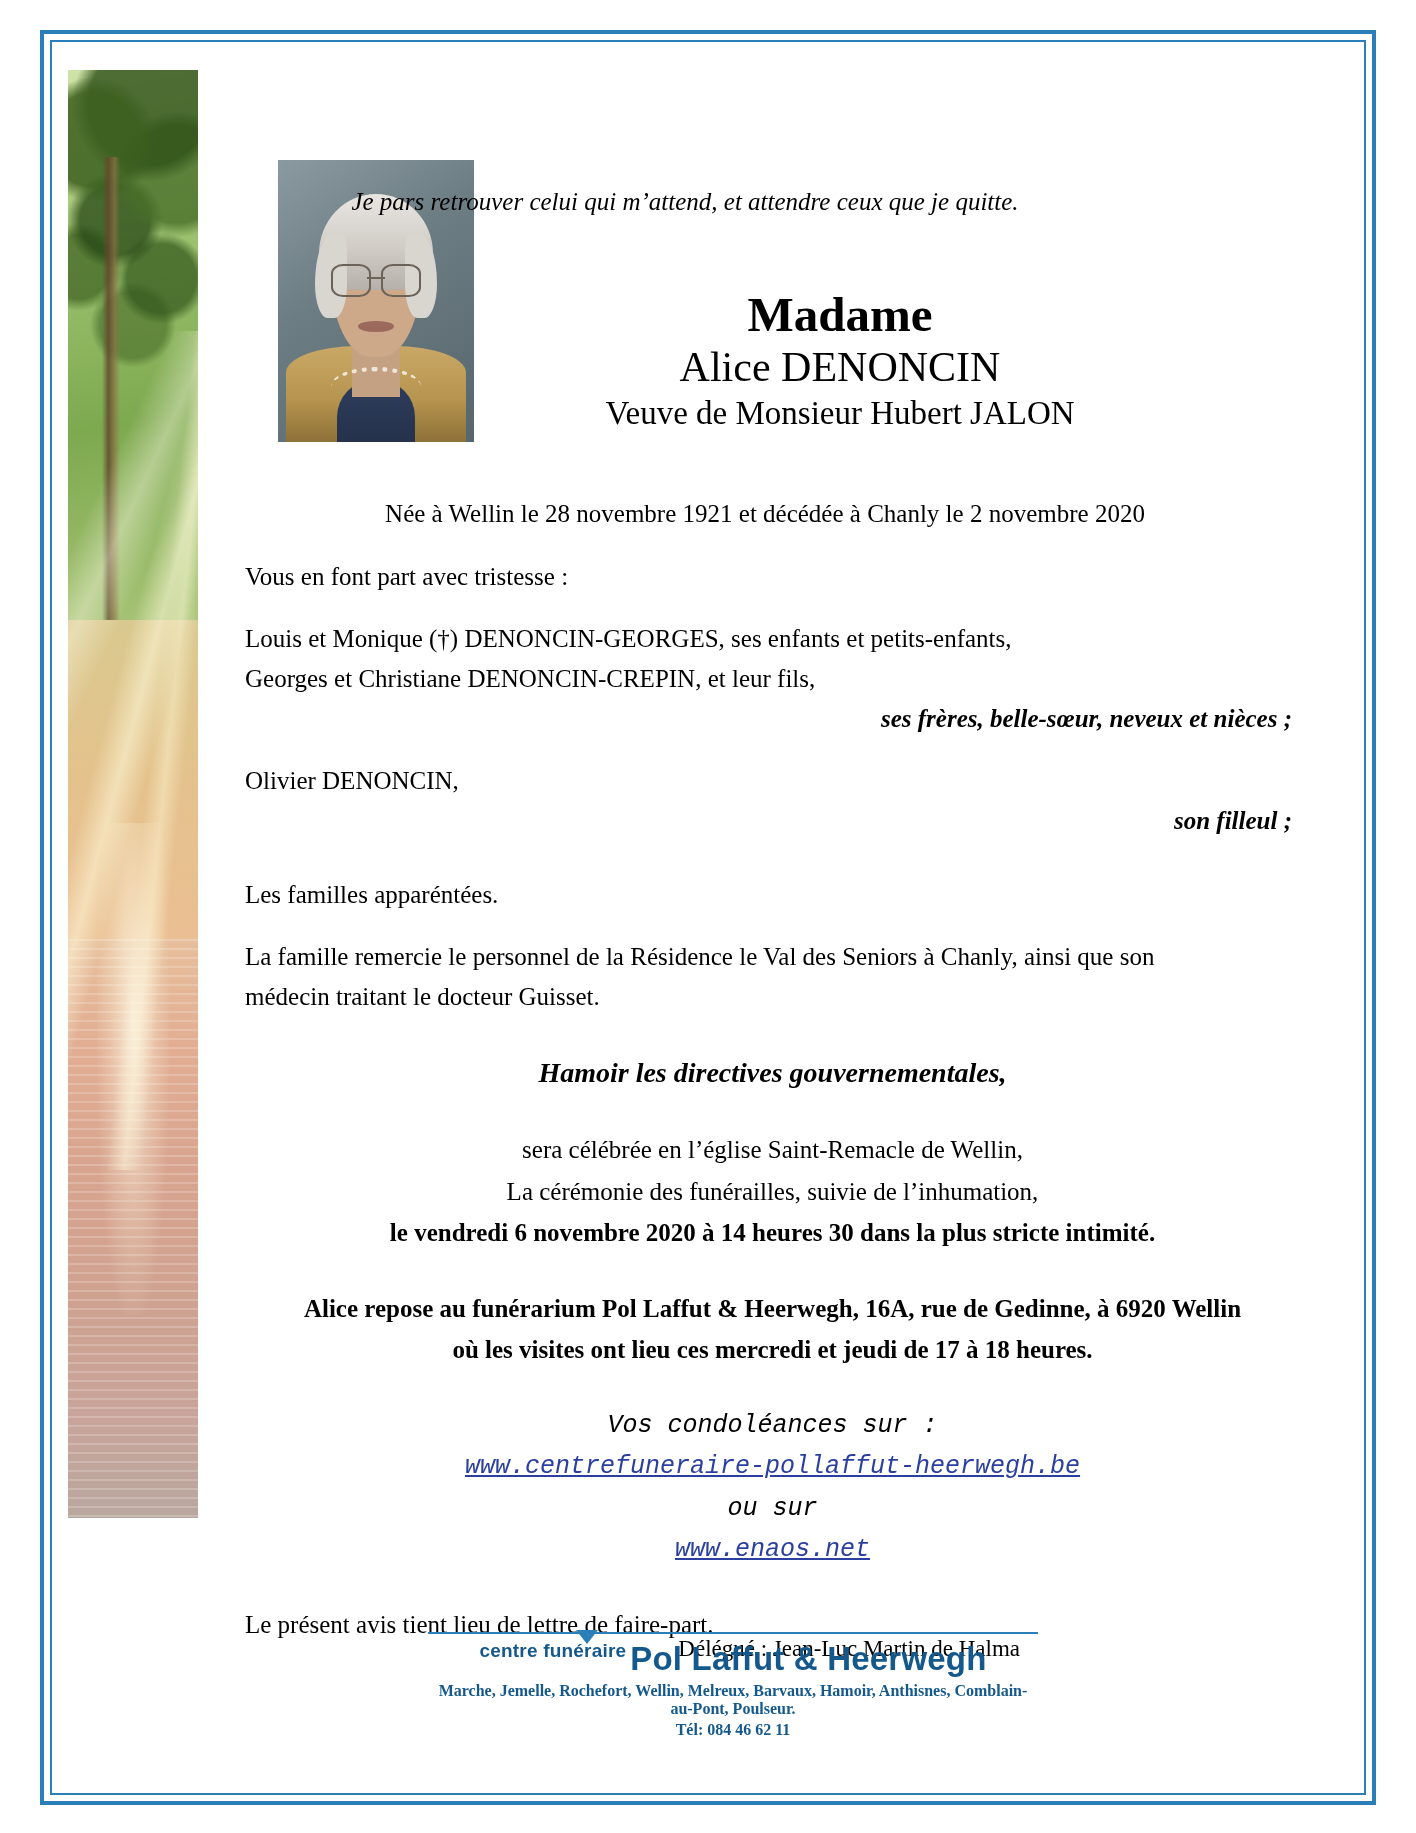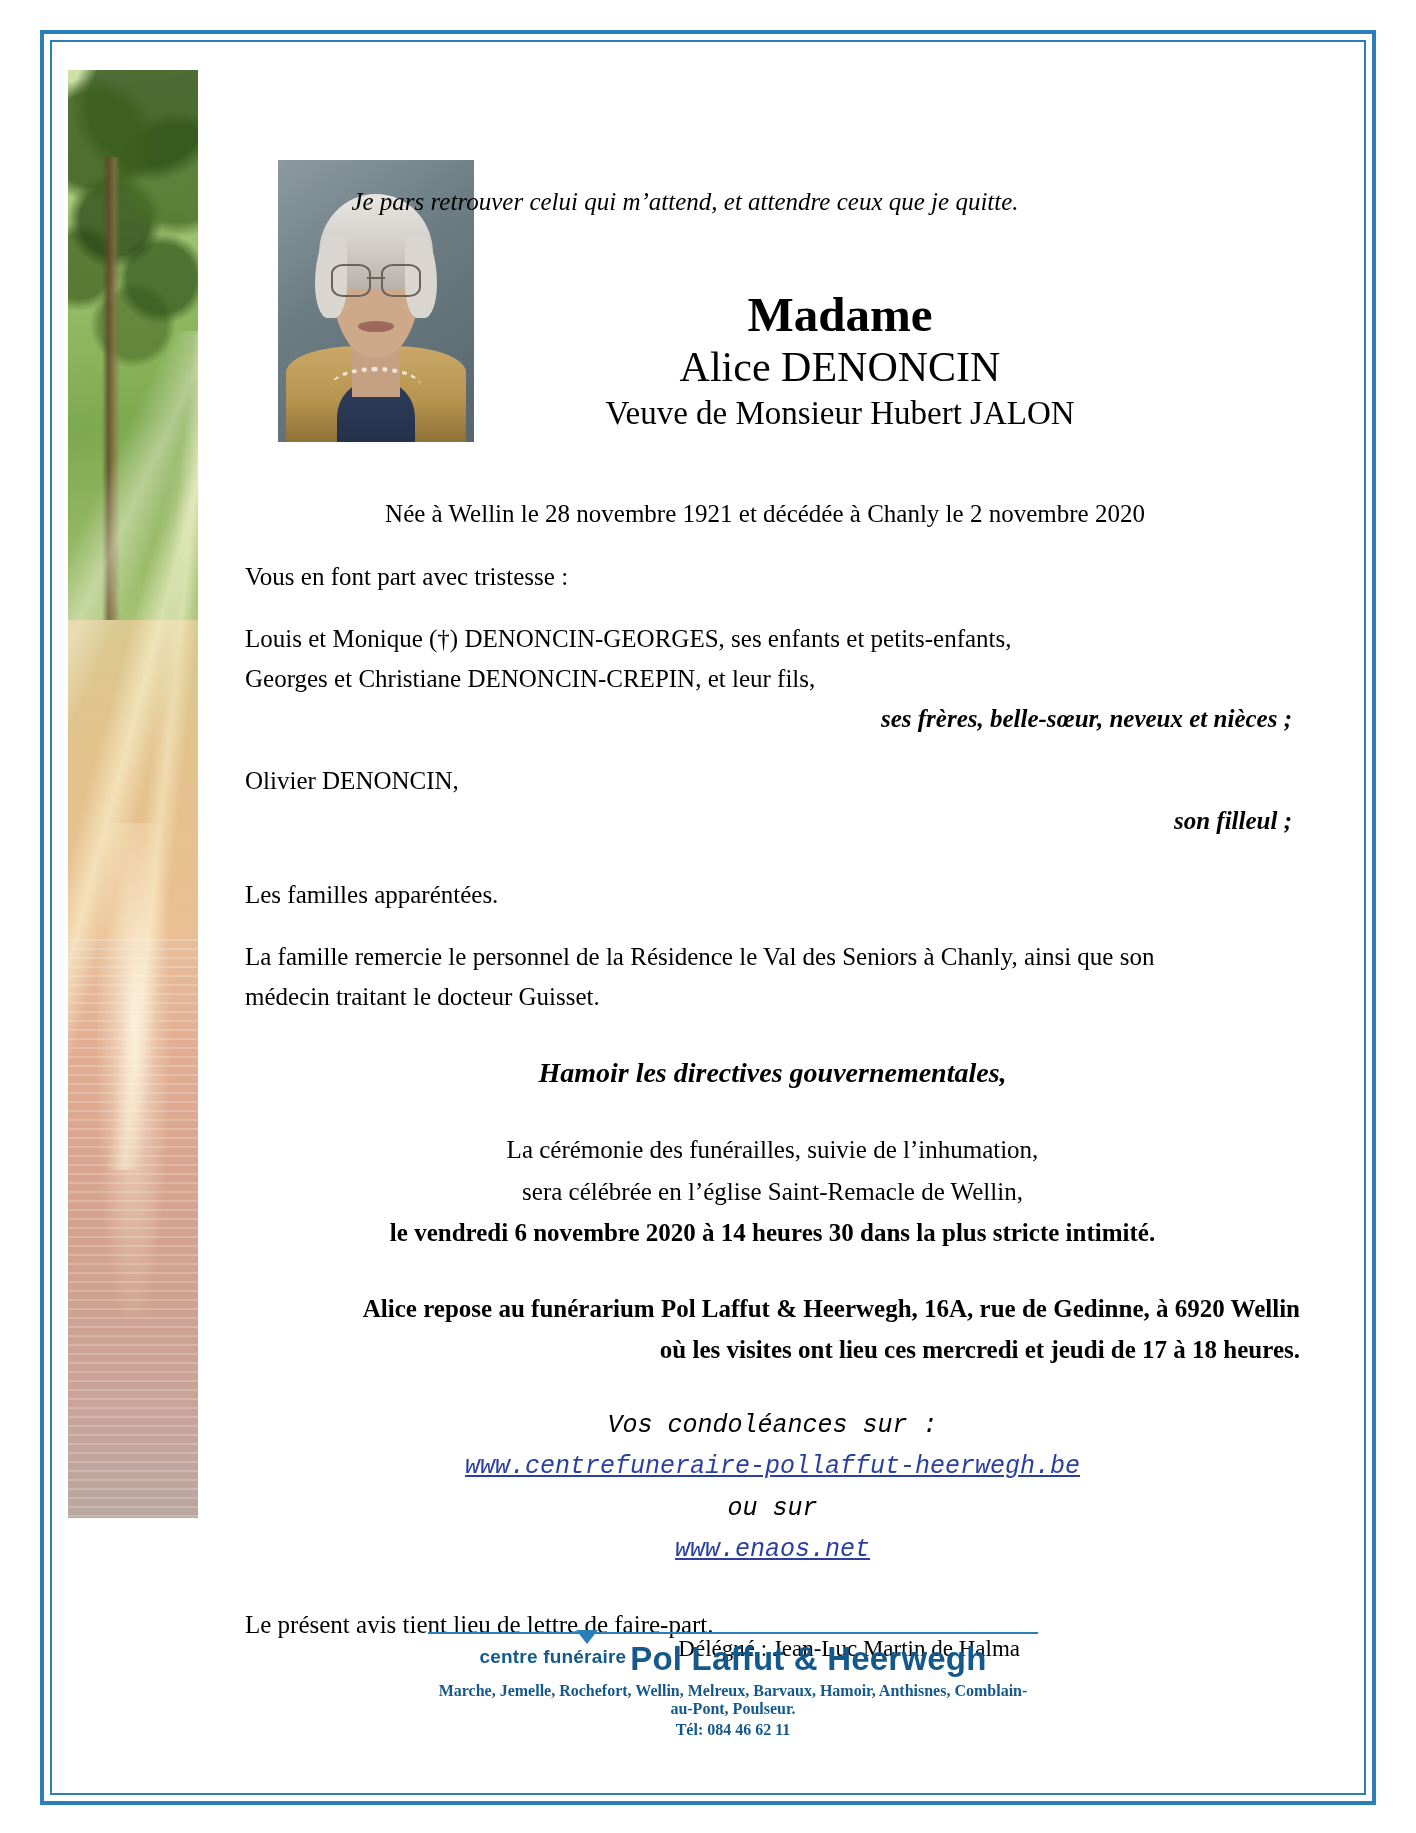--- a/index.html
+++ b/index.html
@@ -258,21 +258,21 @@
     font-style: italic;
     font-weight: bold;
     font-size: 28px;
   }
   .ceremony {
     text-align: center;
     font-size: 25px;
     line-height: 1.42;
   }
   .repose {
-    text-align: right;
+    text-align: center;
     font-size: 25px;
     font-weight: bold;
     line-height: 1.42;
   }
   .condo {
     text-align: center;
     font-style: italic;
     font-size: 25px;
     line-height: 1.42;
     font-family: Liberation Mono, monospace;
@@ -302,21 +302,21 @@
   }
   .logo-wrap {
     position: absolute;
     left: 428px;
     top: 1640px;
     width: 610px;
     text-align: center;
   }
   .logo-line1 {
     display: flex;
-    align-items: center;
+    align-items: flex-start;
     justify-content: center;
     gap: 4px;
   }
   .logo-centre {
     font-family: "Liberation Sans", sans-serif;
     font-size: 19px;
     font-weight: bold;
     color: #15598c;
     letter-spacing: .2px;
     padding-bottom: 4px;
@@ -422,22 +422,22 @@
 
     <p class="p">La famille remercie le personnel de la Résidence le Val des Seniors à Chanly, ainsi que son</p>
     <p class="p">médecin traitant le docteur Guisset.</p>
 
     <div class="gap-md"></div>
 
     <p class="p directives">Hamoir les directives gouvernementales,</p>
 
     <div class="gap-md"></div>
 
+    <p class="p ceremony">sera célébrée en l’église Saint-Remacle de Wellin,</p>
     <p class="p ceremony">La cérémonie des funérailles, suivie de l’inhumation,</p>
-    <p class="p ceremony">sera célébrée en l’église Saint-Remacle de Wellin,</p>
     <p class="p ceremony bold">le vendredi 6 novembre 2020 à 14 heures 30 dans la plus stricte intimité.</p>
 
     <div class="gap-md"></div>
 
     <p class="p repose">Alice repose au funérarium Pol Laffut &amp; Heerwegh, 16A, rue de Gedinne, à 6920 Wellin</p>
     <p class="p repose">où les visites ont lieu ces mercredi et jeudi de 17 à 18 heures.</p>
 
     <div class="gap-md"></div>
 
     <p class="p condo">Vos condoléances sur :</p>

